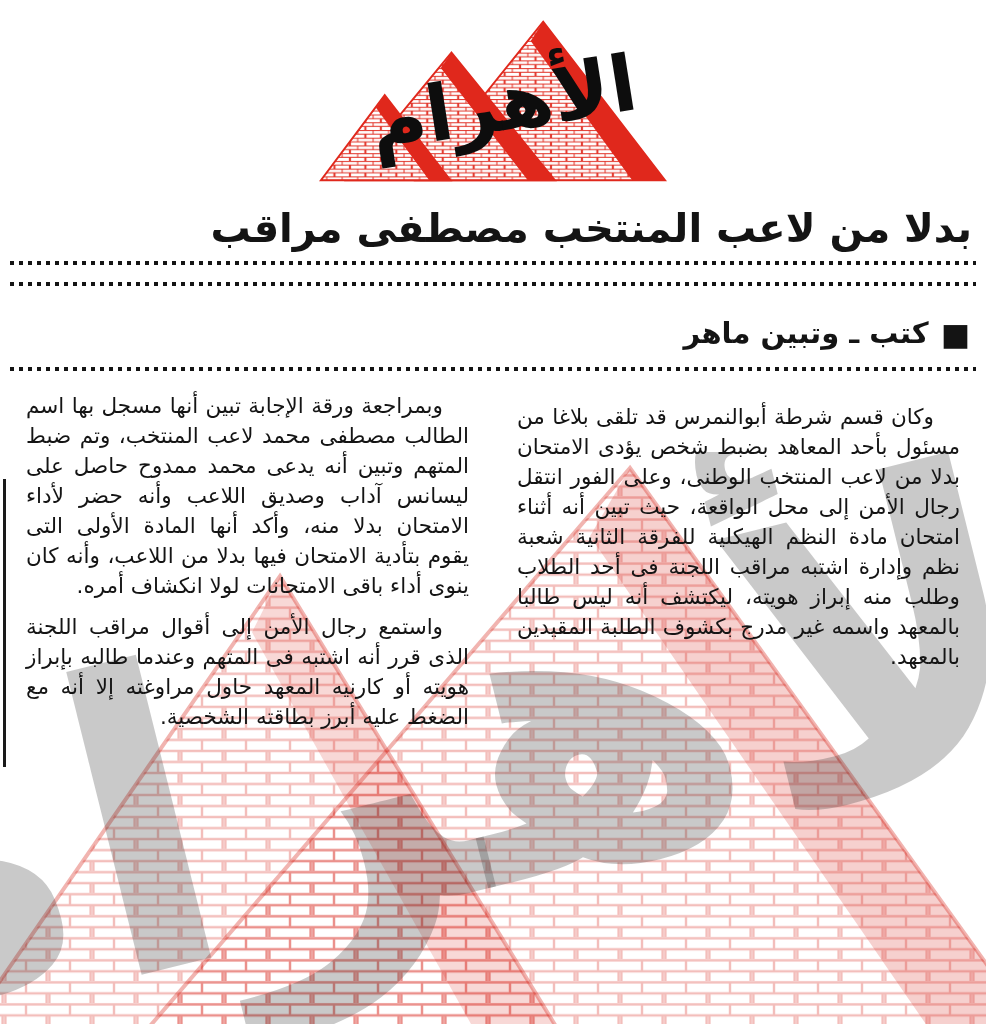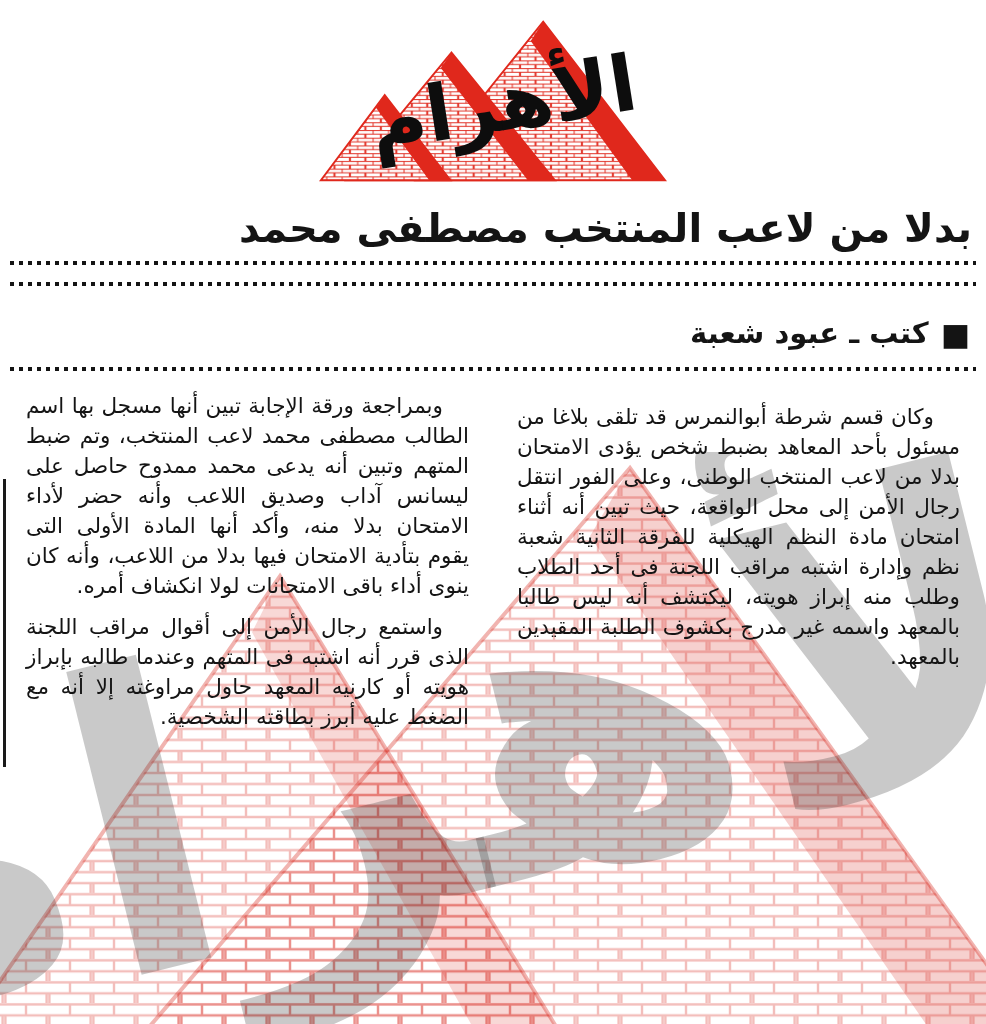--- a/index.html
+++ b/index.html
@@ -104,29 +104,29 @@
         <polygon points="137,48 28,180 244,180" fill="url(#bricksM)" stroke="#e0281c" stroke-width="2"></polygon>
         <polygon points="137,48 244,180 216,180 126,64" fill="#e0281c"></polygon>
 
         <polygon points="68,92 2,180 136,180" fill="url(#bricksM)" stroke="#e0281c" stroke-width="2"></polygon>
         <polygon points="68,92 136,180 114,180 59,105" fill="#e0281c"></polygon>
 
         <text x="192" y="128" text-anchor="middle" font-family="DejaVu Sans, sans-serif" font-weight="bold" font-size="80" fill="#0d0d0d" transform="rotate(-9 192 112)">الأهرام</text>
       </svg>
     </div>
 
-    <div class="kicker">بدلا من لاعب المنتخب مصطفى محمد</div>
+    <div class="kicker">بدلا من لاعب المنتخب مصطفى مراقب</div>
 
     <div class="sep sep-1"></div>
 
 
     <div class="sep sep-2"></div>
 
     <div class="byline">
-      <span class="bullet">■</span><span>كتب ـ عبود شعبة</span>
+      <span class="bullet">■</span><span>كتب ـ وتبين ماهر</span>
     </div>
 
     <div class="sep sep-3"></div>
 
     <div class="article">
         <p>وكان قسم شرطة أبوالنمرس قد تلقى بلاغا من مسئول بأحد المعاهد بضبط شخص يؤدى الامتحان بدلا من لاعب المنتخب الوطنى، وعلى الفور انتقل رجال الأمن إلى محل الواقعة، حيث تبين أنه أثناء امتحان مادة النظم الهيكلية للفرقة الثانية شعبة نظم وإدارة اشتبه مراقب اللجنة فى أحد الطلاب وطلب منه إبراز هويته، ليكتشف أنه ليس طالبا بالمعهد واسمه غير مدرج بكشوف الطلبة المقيدين بالمعهد.</p>
         <p>وبمراجعة ورقة الإجابة تبين أنها مسجل بها اسم الطالب مصطفى محمد لاعب المنتخب، وتم ضبط المتهم وتبين أنه يدعى محمد ممدوح حاصل على ليسانس آداب وصديق اللاعب وأنه حضر لأداء الامتحان بدلا منه، وأكد أنها المادة الأولى التى يقوم بتأدية الامتحان فيها بدلا من اللاعب، وأنه كان ينوى أداء باقى الامتحانات لولا انكشاف أمره.</p>
         <p>واستمع رجال الأمن إلى أقوال مراقب اللجنة الذى قرر أنه اشتبه فى المتهم وعندما طالبه بإبراز هويته أو كارنيه المعهد حاول مراوغته إلا أنه مع الضغط عليه أبرز بطاقته الشخصية.</p>
       </div>
 

